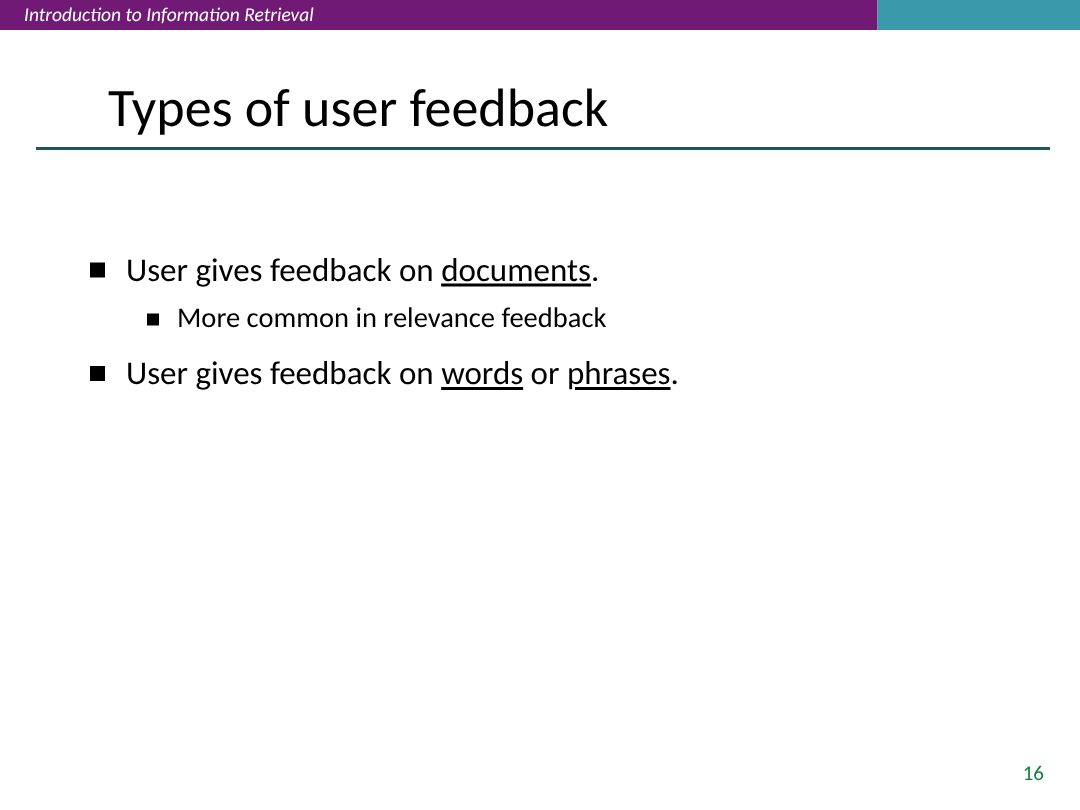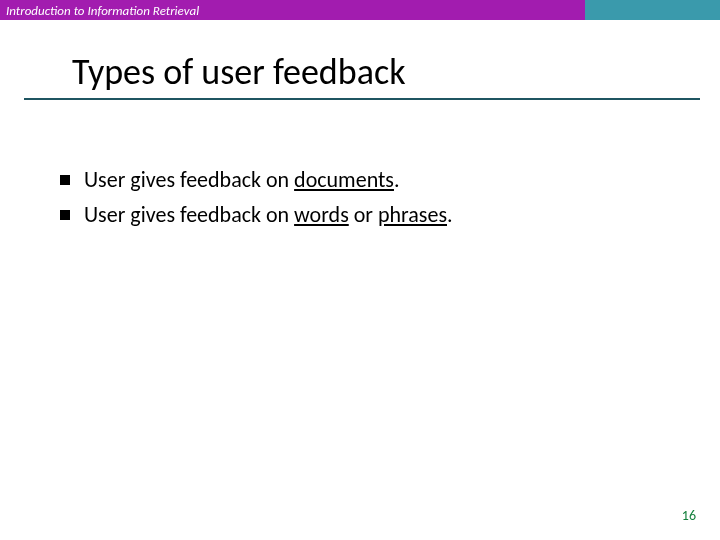--- a/index.html
+++ b/index.html
@@ -10,26 +10,26 @@
     font-family: Calibri, "Segoe UI", sans-serif;
     position: relative;
     overflow: hidden;
   }
   .header-bar {
     width: 100%;
     height: 20px;
     display: flex;
   }
   .header-left {
-    background: #a21caf;
+    background: #701a75;
     height: 100%;
     flex: 0 0 585px;
     display: flex;
     align-items: center;
-    padding-left: 6px;
+    padding-left: 16px;
   }
   .header-left span {
     color: #ffffff;
     font-style: italic;
     font-size: 13px;
     font-family: Calibri, "Segoe UI", sans-serif;
   }
   .header-right {
     background: #3a9aac;
     height: 100%;
@@ -119,20 +119,24 @@
 </div>
 
 <div class="content">
 
   <div class="bullet-l1">
     <div class="marker"></div>
     <div class="text">
       <span>User gives feedback on </span><span class="underline">documents</span><span>.</span>
     </div>
   </div>
+  <div class="bullet-l2">
+    <div class="marker"></div>
+    <div class="text">More common in relevance feedback</div>
+  </div>
 
   <div class="bullet-l1">
     <div class="marker"></div>
     <div class="text">
       <span>User gives feedback on </span><span class="underline">words</span><span> or </span><span class="underline">phrases</span><span>.</span>
     </div>
   </div>
 
 </div>
 

